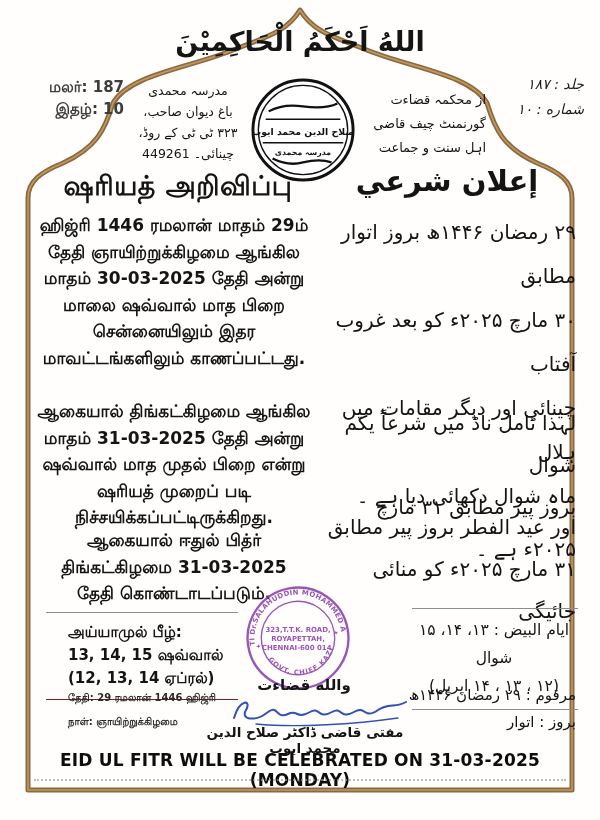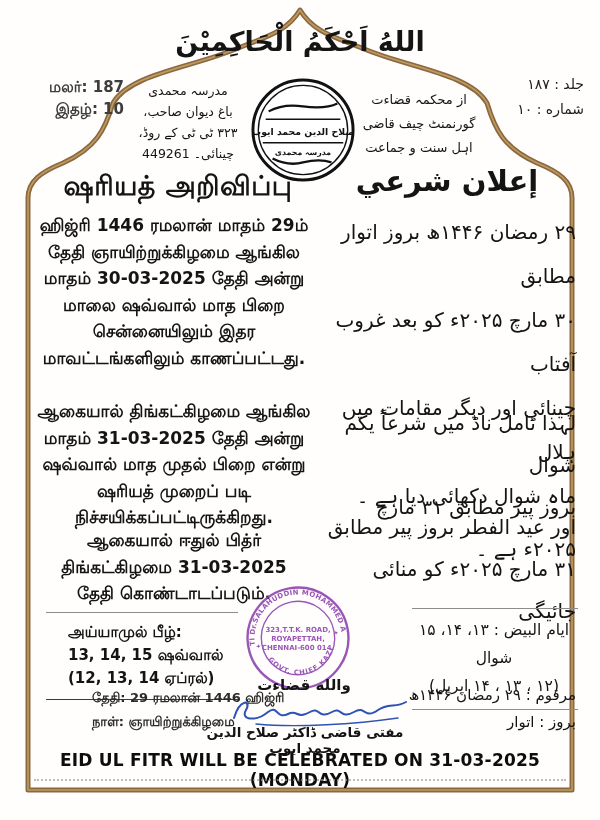--- a/index.html
+++ b/index.html
@@ -2,30 +2,30 @@
 <html><head>
 <meta charset="utf-8">
 <style>
   html,body{margin:0;padding:0;background:#ffffff;}
   .page{position:relative;width:600px;height:820px;background:#fffefc;overflow:hidden;
         font-family:"DejaVu Sans","Liberation Sans",sans-serif;color:#141414;}
   .abs{position:absolute;}
   .frame-svg{position:absolute;left:0;top:0;}
   .callig{left:0;top:26px;width:600px;text-align:center;font-size:27px;font-weight:bold;direction:rtl;}
   .meta-ta{left:16px;top:76px;width:108px;text-align:right;font-size:15px;font-weight:bold;color:#3d3d3d;line-height:22px;}
-  .meta-ur{left:490px;top:72px;width:94px;direction:rtl;font-size:14px;line-height:25px;color:#1c1c1c;}
+  .meta-ur{left:490px;top:72px;width:94px;direction:rtl;font-size:14px;line-height:25px;color:#1c1c1c;font-style:italic;}
   .madrasa{left:126px;top:80px;width:124px;direction:rtl;text-align:center;font-size:12.5px;line-height:21px;}
-  .authority{left:352px;top:88px;width:134px;direction:rtl;text-align:center;font-size:13px;line-height:24px;}
+  .authority{left:352px;top:88px;width:134px;direction:rtl;font-size:13px;line-height:24px;}
   .ta-head{left:50px;top:170px;width:256px;text-align:center;font-size:27px;font-weight:bold;letter-spacing:.5px;}
   .ur-head{left:340px;top:164px;width:214px;text-align:center;font-size:29px;font-weight:bold;direction:rtl;}
   .ta-para{left:36px;width:276px;text-align:center;font-weight:bold;font-size:17px;line-height:26.5px;}
   .ur-para{left:318px;width:258px;direction:rtl;text-align:right;font-size:20px;}
   .ta-block{left:46px;top:612px;width:170px;border-top:1px solid #8c8c8c;border-bottom:1px solid #7f1d1d;
             padding:8px 0 9px 22px;font-size:15px;font-weight:bold;line-height:23px;text-align:left;}
-  .ta-dates{left:68px;top:686px;font-size:13px;font-weight:bold;line-height:24px;color:#2b2b2b;margin-left:24px;}
+  .ta-dates{left:68px;top:686px;font-size:10px;font-weight:bold;line-height:24px;color:#2b2b2b;}
   .ur-block{left:412px;top:608px;width:164px;border-top:1px solid #8c8c8c;border-bottom:1px solid #8c8c8c;
             padding:7px 2px 9px 0;direction:rtl;text-align:center;font-size:15.5px;line-height:28px;}
   .ur-dates{left:404px;top:682px;width:172px;direction:rtl;text-align:right;font-size:15px;line-height:27px;}
   .tawfiq{left:244px;top:676px;width:120px;text-align:center;direction:rtl;font-size:15px;font-weight:bold;}
   .mufti-name{left:200px;top:724px;width:210px;text-align:center;direction:rtl;font-size:13.5px;font-weight:bold;}
   .banner{left:40px;top:750px;width:520px;text-align:center;font-size:17px;font-weight:bold;letter-spacing:.2px;color:#0d0d0d;}
   .dotline{left:34px;top:779px;width:532px;border-top:2px dotted #9b9b9b;opacity:.65;}
 </style>
 </head>
 <body>

